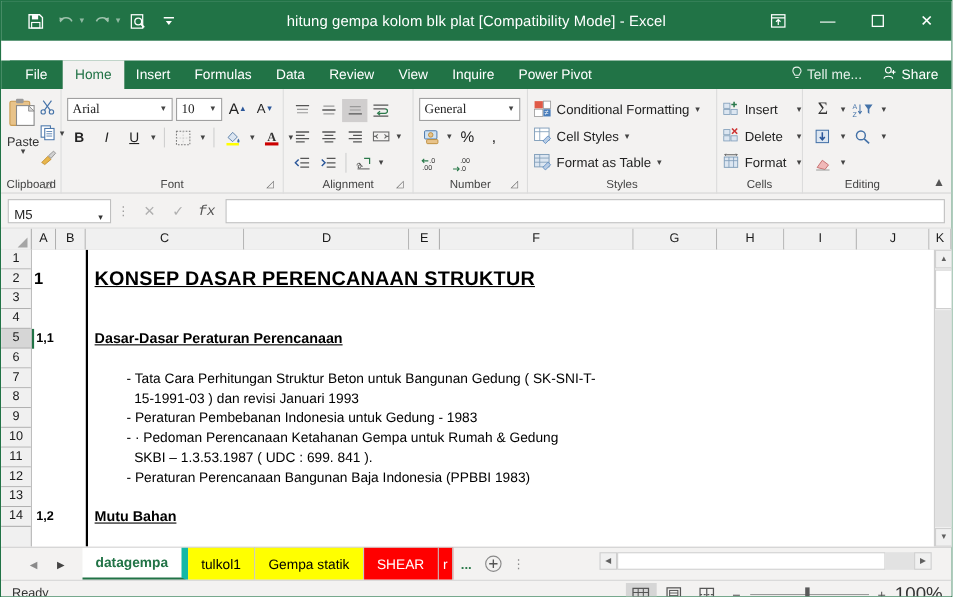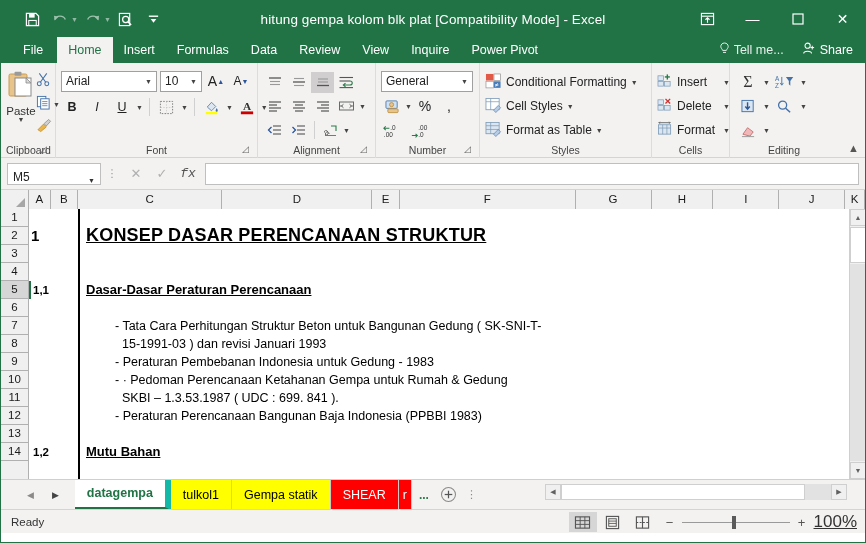--- a/index.html
+++ b/index.html
@@ -55,20 +55,21 @@
   }
 
   
   .ribbontabs {
     height: 26px;
     background: #217346;
     display: flex;
     align-items: flex-end;
     padding-left: 8px;
     position: relative;
+    margin-top: 18px;
   }
   .rtab {
     height: 26px;
     padding: 0 11px;
     display: flex; align-items: center;
     font-size: 12.5px;
     color: #ffffff;
     white-space: nowrap;
   }
   .rtab.file { background: #217346; padding: 0 14px; }
@@ -134,21 +135,21 @@
   .fontgrp-rows { display: flex; flex-direction: column; gap: 4px; padding-top: 3px;}
   .f-row { display: flex; align-items: center; gap: 3px; height: 22px; }
   .combo {
     height: 21px; background: #ffffff;
     border: 1px solid #a0a0a0;
     display: flex; align-items: center;
     padding: 0 4px;
     font-size: 12px; color: #222;
     position: relative;
   }
-  .combo .cv { flex: 1; overflow: hidden; white-space: nowrap; }
+  .combo .cv { flex: 1; overflow: hidden; white-space: nowrap; font-family: Liberation Serif, serif; }
   .combo .cc { font-size: 7px; color: #444; margin-left: 6px; }
   .fname { width: 96px; }
   .fsize { width: 42px; }
   .sq-btn {
     width: 22px; height: 21px;
     display: flex; align-items: center; justify-content: center;
     font-size: 12.5px; color: #222;
   }
   .caret-s { font-size: 7px; color: #444; }
   .vsep { width: 1px; height: 18px; background: #d0d0d0; margin: 0 3px; }

